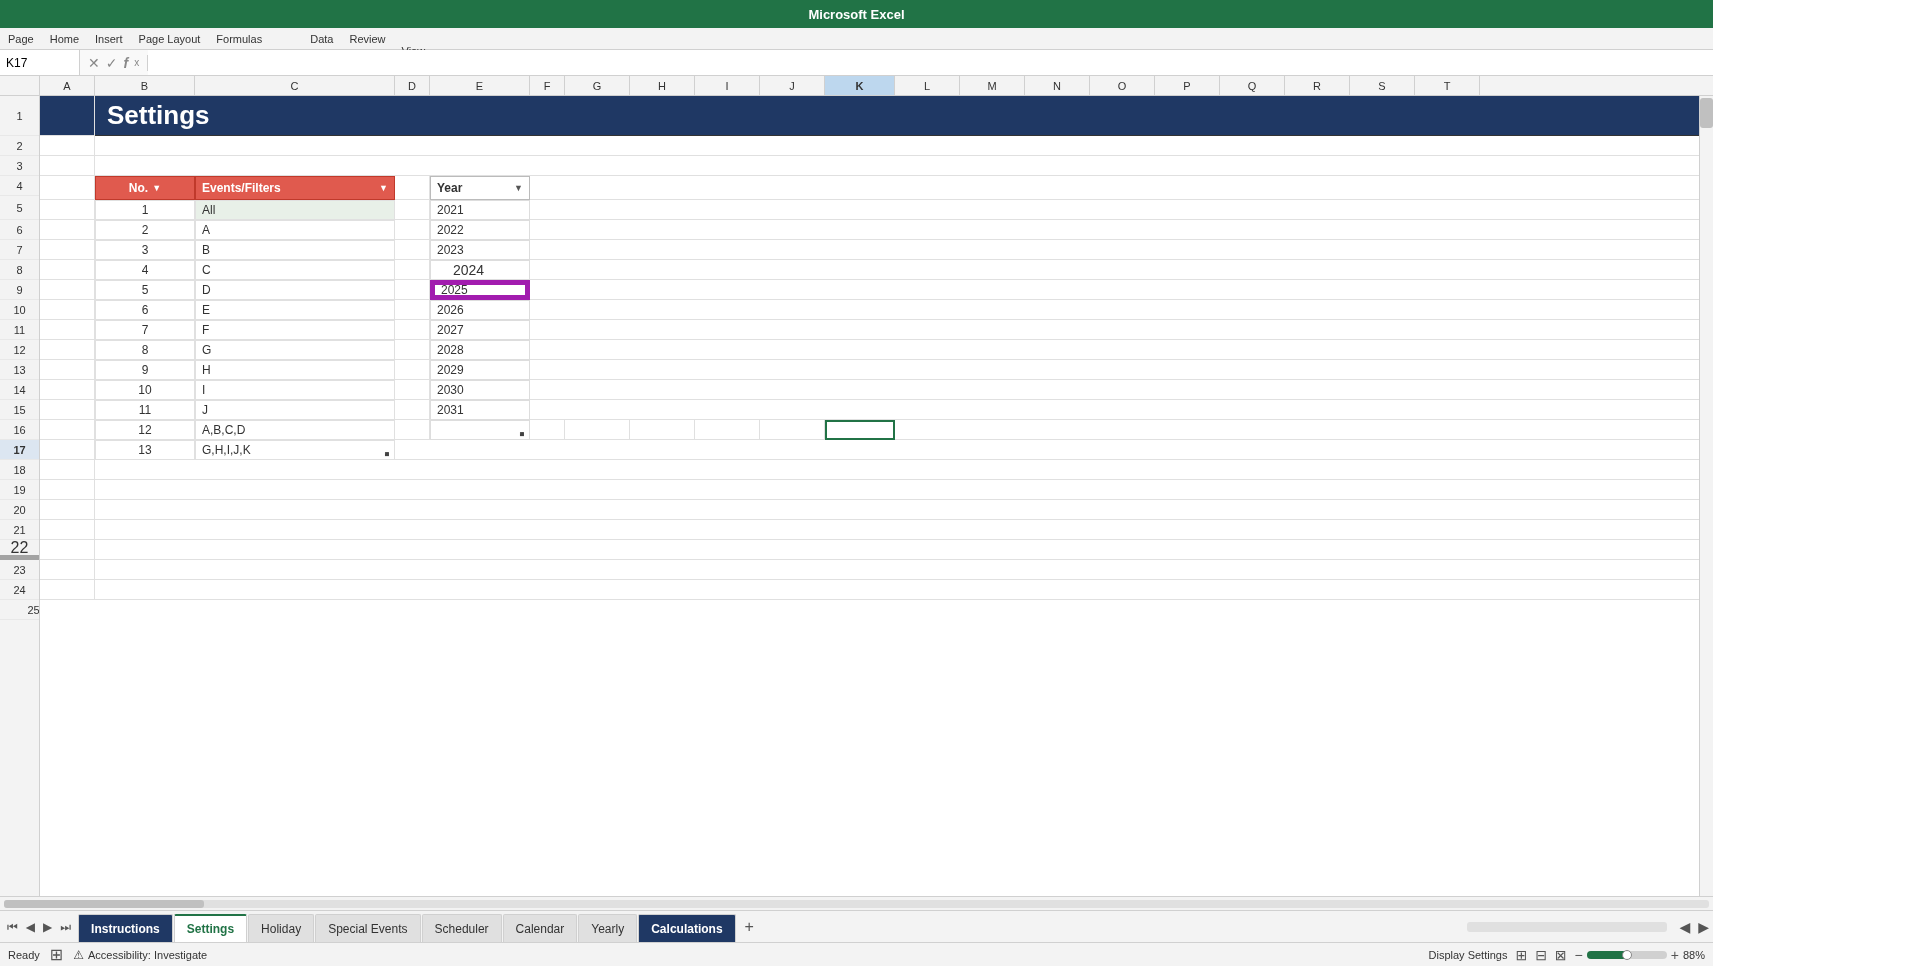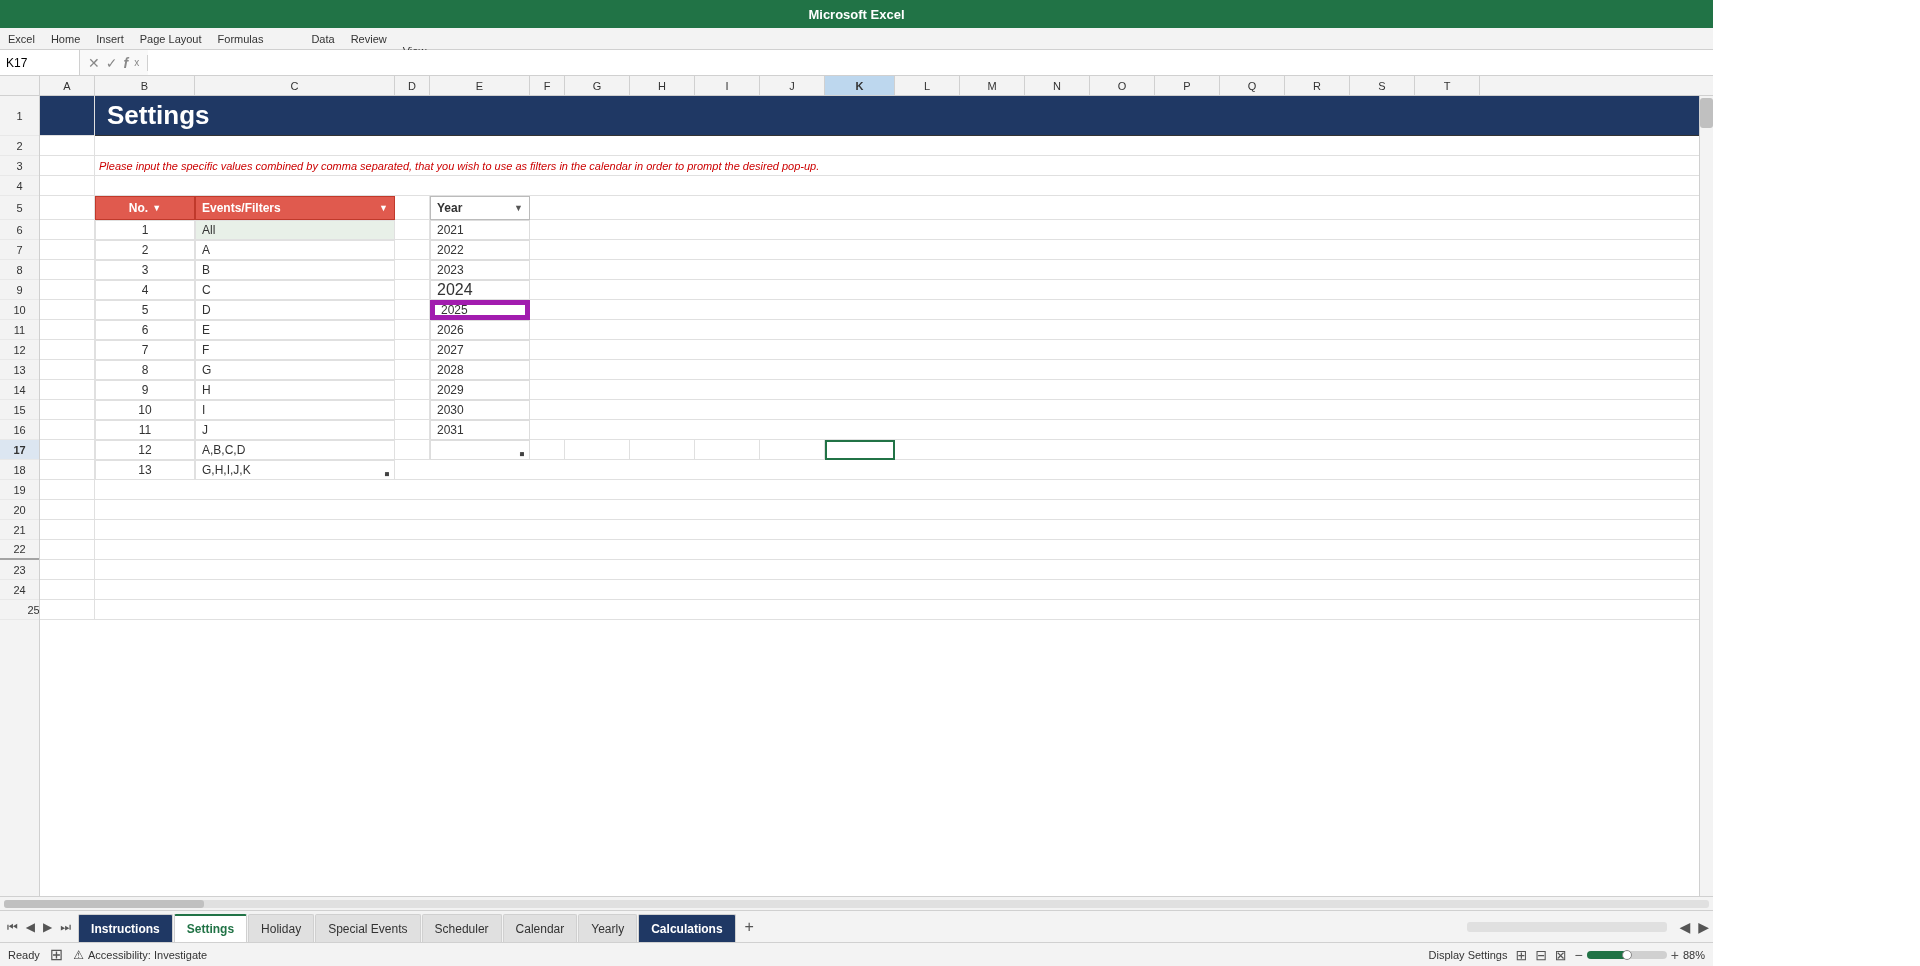--- a/index.html
+++ b/index.html
@@ -9,21 +9,21 @@
 <body>
 
 <div style="display:flex; flex-direction:column; height:966px; width:1713px; background:#fff;">
 
   <div style="height:28px; background:#217346; display:flex; align-items:center; padding:0 8px;">
     <span style="color:white; font-size:13px; font-weight:600; margin:0 auto;">Microsoft Excel</span>
     <span style="color:white; font-size:18px; position:absolute; right:8px; cursor:pointer;">✕</span>
   </div>
 
   <div style="height:22px; background:#f3f3f3; border-bottom:1px solid #d0d0d0; display:flex; align-items:center; padding:0 8px; gap:16px;">
-    <span style="font-size:11px; color:#333;">Excel</span>
+    <span style="font-size:11px; color:#333;">Page</span>
     <span style="font-size:11px; color:#333;">Home</span>
     <span style="font-size:11px; color:#333;">Insert</span>
     <span style="font-size:11px; color:#333;">Page Layout</span>
     <span style="font-size:11px; color:#333;">Formulas</span>
     <span style="font-size:11px; color:#333;margin-left:32px;">Data</span>
     <span style="font-size:11px; color:#333;">Review</span>
     <span style="font-size:11px; color:#333;margin-top:24px;">View</span>
   </div>
 
   <div style="height:26px; background:#f9f9f9; border-bottom:1px solid #d0d0d0; display:flex; align-items:center;">
@@ -99,46 +99,40 @@
       <div style="height:20px; display:flex; align-items:center; justify-content:center; font-size:11px; color:#333; border-bottom:1px solid #e8e8e8;">13</div>
       <div style="height:20px; display:flex; align-items:center; justify-content:center; font-size:11px; color:#333; border-bottom:1px solid #e8e8e8;">14</div>
       <div style="height:20px; display:flex; align-items:center; justify-content:center; font-size:11px; color:#333; border-bottom:1px solid #e8e8e8;">15</div>
       <div style="height:20px; display:flex; align-items:center; justify-content:center; font-size:11px; color:#333; border-bottom:1px solid #e8e8e8;">16</div>
       <div style="height:20px; display:flex; align-items:center; justify-content:center; font-size:11px; color:#333; border-bottom:1px solid #e8e8e8; background:#dce6f1; font-weight:bold;">17</div>
       <div style="height:20px; display:flex; align-items:center; justify-content:center; font-size:11px; color:#333; border-bottom:1px solid #e8e8e8;">18</div>
 
       <div style="height:20px; display:flex; align-items:center; justify-content:center; font-size:11px; color:#333; border-bottom:1px solid #e8e8e8;">19</div>
       <div style="height:20px; display:flex; align-items:center; justify-content:center; font-size:11px; color:#333; border-bottom:1px solid #e8e8e8;">20</div>
       <div style="height:20px; display:flex; align-items:center; justify-content:center; font-size:11px; color:#333; border-bottom:1px solid #e8e8e8;">21</div>
-      <div style="height:20px; display:flex; align-items:center; justify-content:center; font-size:11px; color:#333; border-bottom:2px solid #a3a3a3;">22</div>
+      <div style="height:20px; display:flex; align-items:center; justify-content:center; font-size:16px; color:#333; border-bottom:5px solid #a3a3a3;">22</div>
       <div style="height:20px; display:flex; align-items:center; justify-content:center; font-size:11px; color:#333; border-bottom:1px solid #e8e8e8;">23</div>
       <div style="height:20px; display:flex; align-items:center; justify-content:center; font-size:11px; color:#333; border-bottom:1px solid #e8e8e8;">24</div>
       <div style="height:20px; display:flex; align-items:center; justify-content:center; font-size:11px; color:#333; border-bottom:1px solid #e8e8e8;padding-left:28px;">25</div>
     </div>
 
     <div style="flex:1; overflow:hidden; position:relative;">
 
       <div style="display:flex; height:40px;">
         <div style="width:55px; min-width:55px; border-right:1px solid #e0e0e0; border-bottom:1px solid #e0e0e0; background:#1f3864;"></div>
         <div style="flex:1; background:#1f3864; border-bottom:1px solid #333; display:flex; align-items:center; padding:0 12px;">
           <span style="font-size:26px; font-weight:bold; color:white;">Settings</span>
         </div>
       </div>
 
       <div style="display:flex; height:20px;">
         <div style="width:55px; min-width:55px; border-right:1px solid #e0e0e0; border-bottom:1px solid #e0e0e0; background:white;"></div>
         <div style="flex:1; border-bottom:1px solid #e0e0e0; background:white;"></div>
       </div>
 
-      <div style="display:flex; height:20px;">
-        <div style="width:55px; min-width:55px; border-right:1px solid #e0e0e0; border-bottom:1px solid #e0e0e0; background:white;"></div>
-        <div style="flex:1; border-bottom:1px solid #e0e0e0; background:white; display:flex; align-items:center; padding:0 4px;">
-          <span style="font-size:11px; color:#c00; font-style:italic;">Please input the specific values combined by comma separated, that you wish to use as filters in the calendar in order to prompt the desired pop-up.</span>
-        </div>
-      </div>
 
       <div style="display:flex; height:20px;">
         <div style="width:55px; min-width:55px; border-right:1px solid #e0e0e0; border-bottom:1px solid #e0e0e0; background:white;"></div>
         <div style="flex:1; border-bottom:1px solid #e0e0e0; background:white;"></div>
       </div>
 
       <div style="display:flex; height:24px;">
         <div style="width:55px; min-width:55px; border-right:1px solid #e0e0e0; border-bottom:1px solid #e0e0e0; background:white;"></div>
 
         <div style="width:100px; min-width:100px; background:#e05a4e; border:1px solid #c0392b; display:flex; align-items:center; justify-content:center; padding:0 4px;">
@@ -186,21 +180,21 @@
         <div style="width:35px; min-width:35px; border-right:1px solid #e0e0e0; border-bottom:1px solid #e0e0e0; background:white;"></div>
         <div style="width:100px; min-width:100px; border:1px solid #ddd; display:flex; align-items:center; padding:0 6px; font-size:12px; color:#333;">2023</div>
         <div style="flex:1; border-bottom:1px solid #e0e0e0; background:white;"></div>
       </div>
 
       <div style="display:flex; height:20px;">
         <div style="width:55px; min-width:55px; border-right:1px solid #e0e0e0; border-bottom:1px solid #e0e0e0; background:white;"></div>
         <div style="width:100px; min-width:100px; border:1px solid #e0e0e0; display:flex; align-items:center; justify-content:center; font-size:12px; color:#333;">4</div>
         <div style="width:200px; min-width:200px; border:1px solid #e0e0e0; display:flex; align-items:center; padding:0 6px; font-size:12px; color:#333;">C</div>
         <div style="width:35px; min-width:35px; border-right:1px solid #e0e0e0; border-bottom:1px solid #e0e0e0; background:white;"></div>
-        <div style="width:100px; min-width:100px; border:1px solid #ddd; display:flex; align-items:center; padding:0 6px; font-size:16px; color:#333;">2024</div>
+        <div style="width:100px; min-width:100px; border:1px solid #ddd; display:flex; align-items:center; padding:0 22px; font-size:14px; color:#333;">2024</div>
         <div style="flex:1; border-bottom:1px solid #e0e0e0; background:white;"></div>
       </div>
 
       <div style="display:flex; height:20px;">
         <div style="width:55px; min-width:55px; border-right:1px solid #e0e0e0; border-bottom:1px solid #e0e0e0; background:white;"></div>
         <div style="width:100px; min-width:100px; border:1px solid #e0e0e0; display:flex; align-items:center; justify-content:center; font-size:12px; color:#333;">5</div>
         <div style="width:200px; min-width:200px; border:1px solid #e0e0e0; display:flex; align-items:center; padding:0 6px; font-size:12px; color:#333;">D</div>
         <div style="width:35px; min-width:35px; border-right:1px solid #e0e0e0; border-bottom:1px solid #e0e0e0; background:white;"></div>
         <div style="width:100px; min-width:100px; border:5px solid #a21caf; display:flex; align-items:center; padding:0 6px; font-size:12px; color:#333;">2025</div>
         <div style="flex:1; border-bottom:1px solid #e0e0e0; background:white;"></div>

